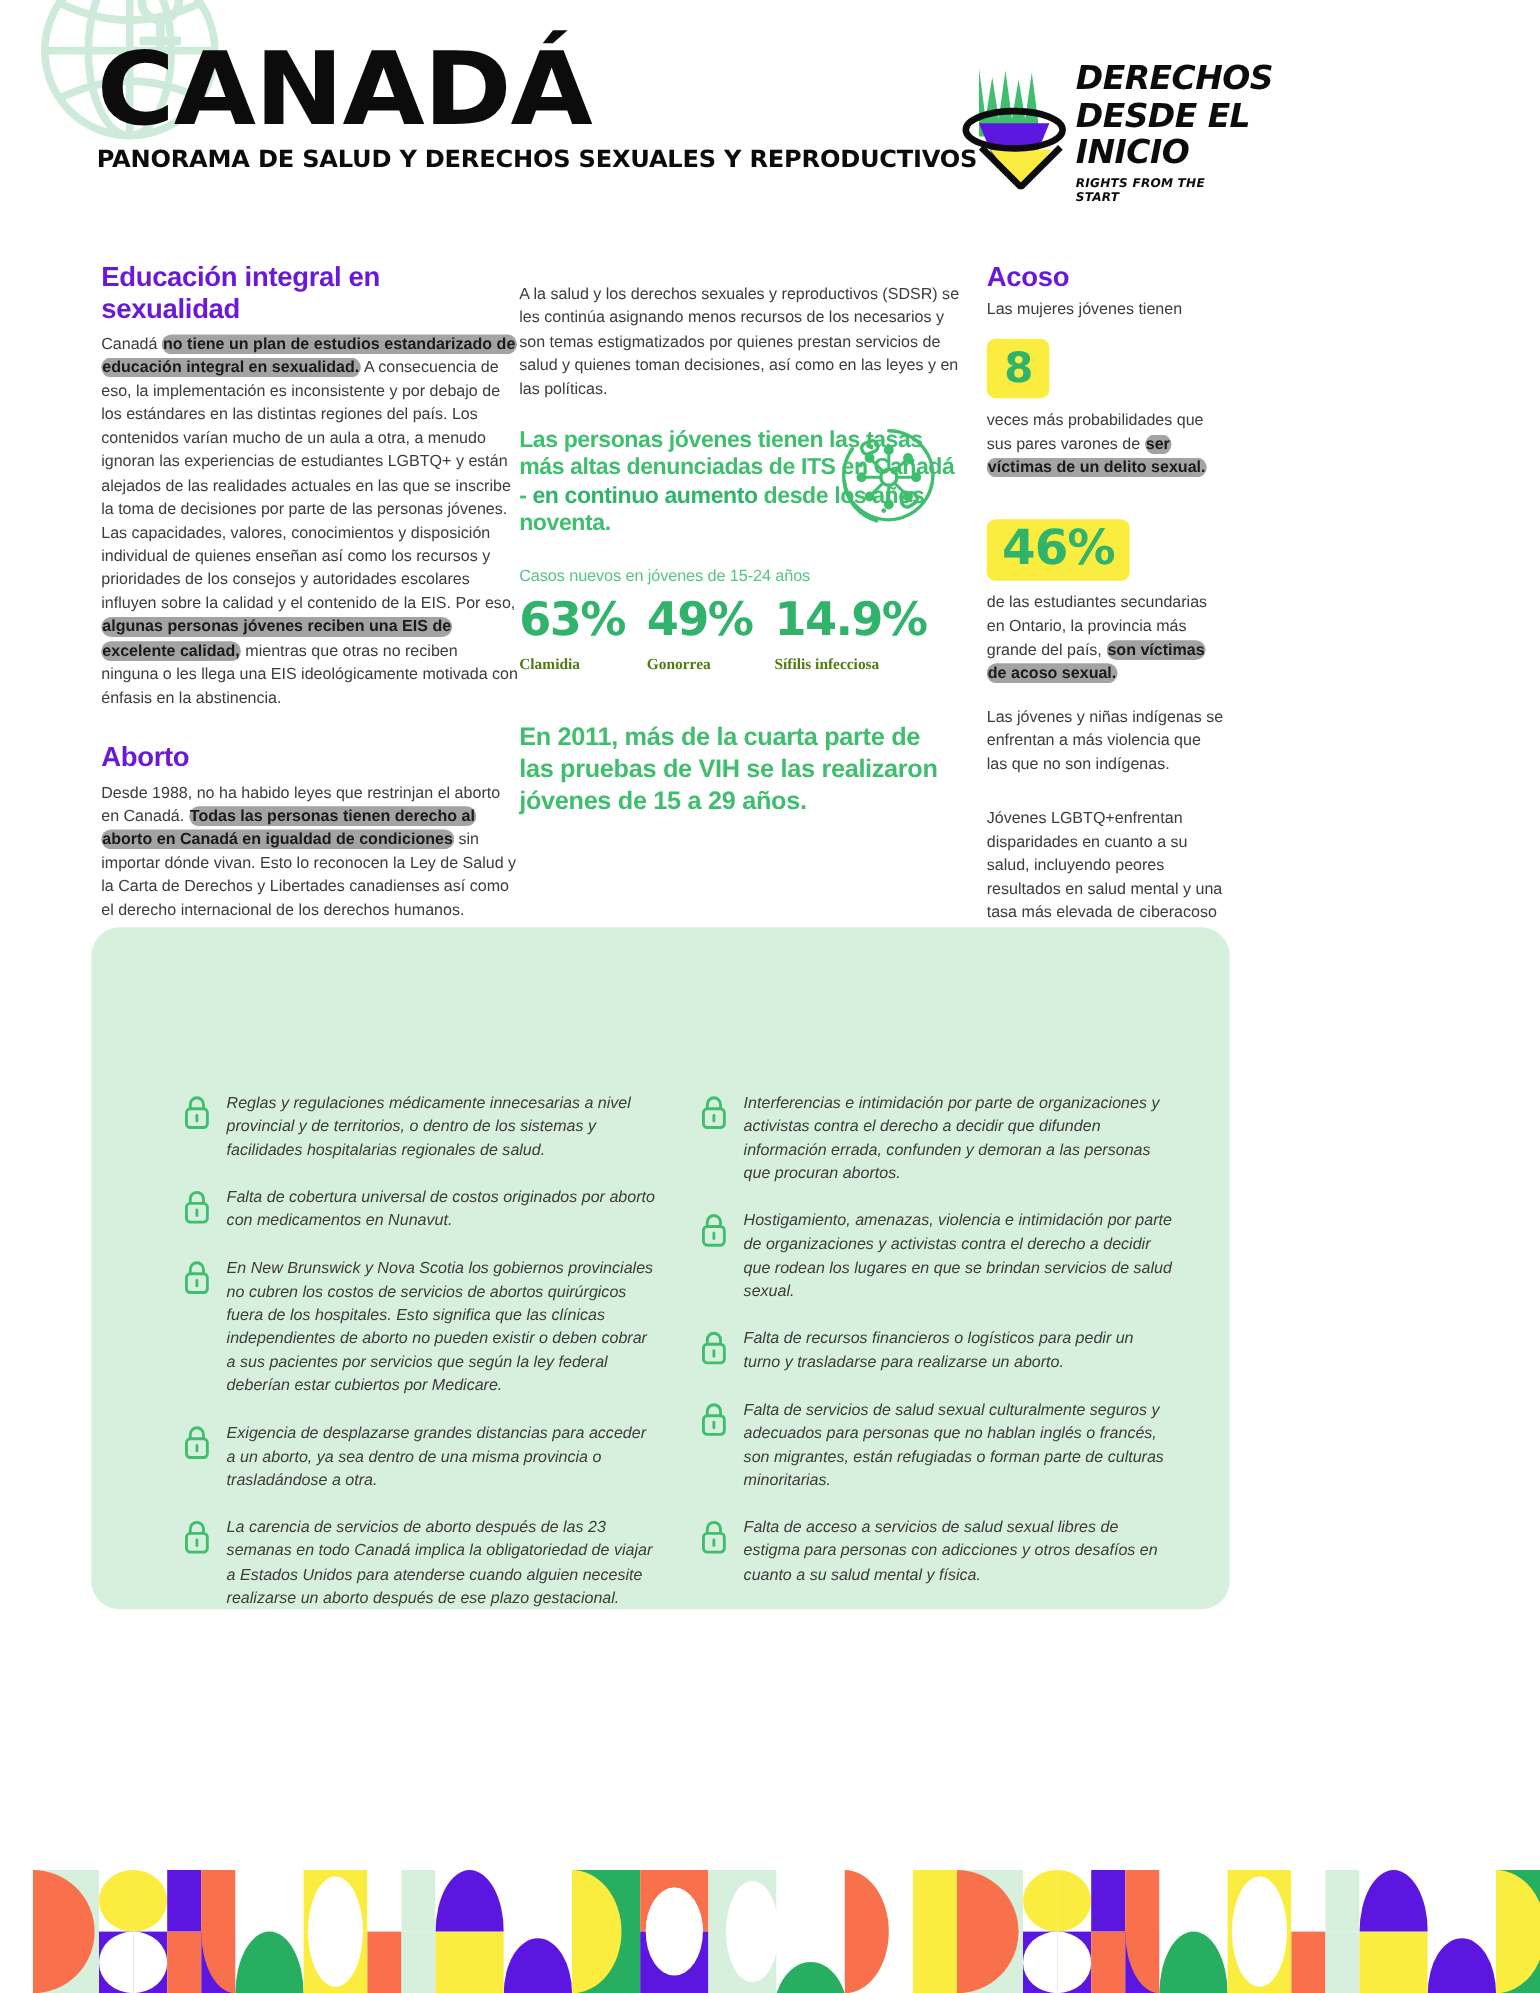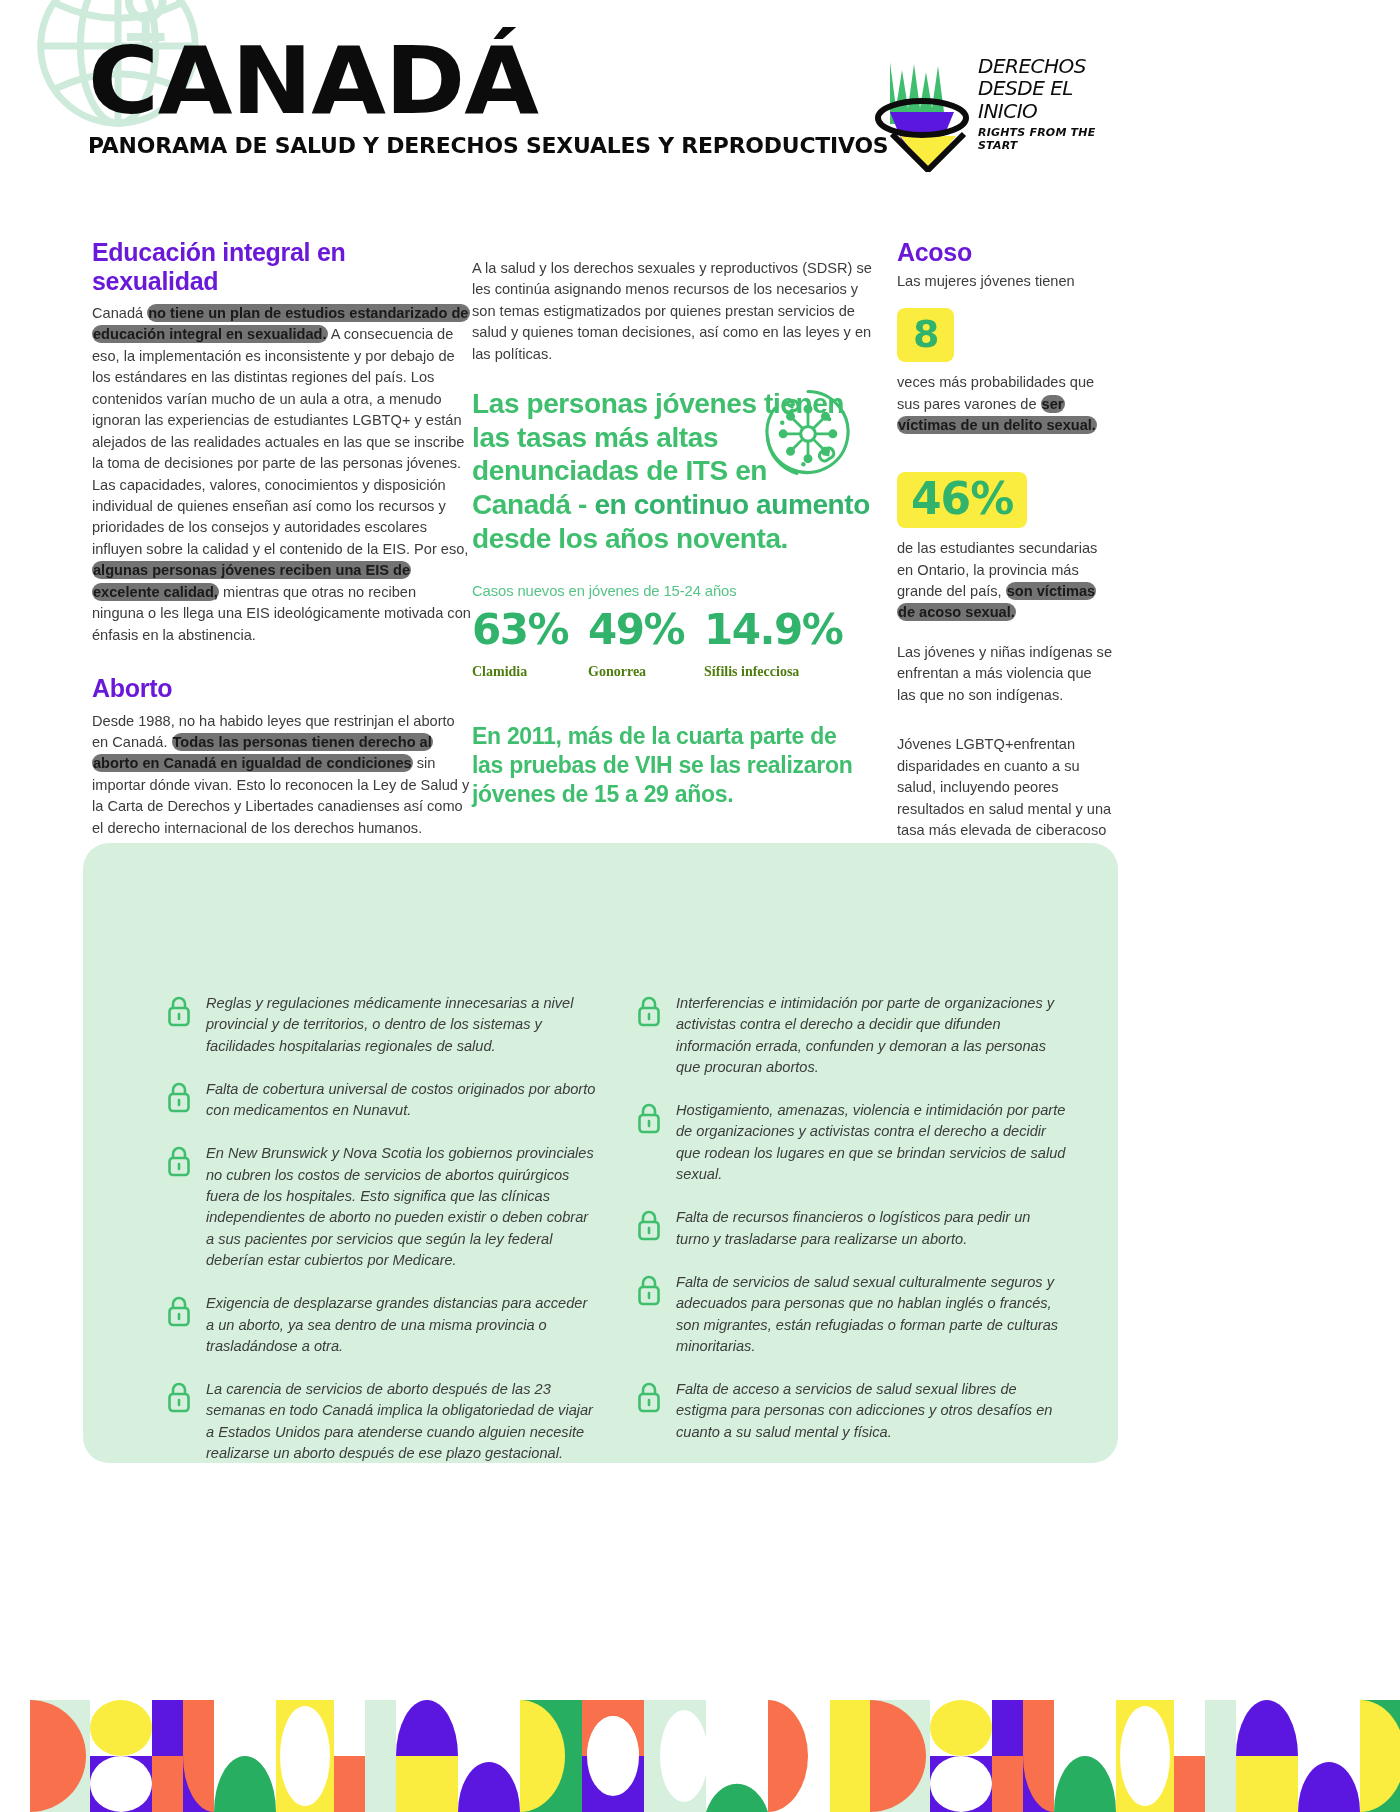--- a/index.html
+++ b/index.html
@@ -38,22 +38,22 @@
     color: #0c0c0c;
     margin-top: 8px;
     transform: scaleX(1.02);
     transform-origin: left center;
   }
   .logo-block { position: absolute; right: 270px; top: 50px; width: 260px; height: 125px; }
   .logo-mark { position: absolute; left: 0; top: 0; width: 104px; height: 122px; }
   .logo-text { position: absolute; left: 108px; top: 5px; width: 160px; }
   .logo-line {
     font-family: "DejaVu Sans", sans-serif;
-    font-weight: 400; font-style: italic;
-    font-size: 20px; line-height: 1.12; color: #0c0c0c;
+    font-weight: 700; font-style: italic;
+    font-size: 30px; line-height: 1.12; color: #0c0c0c;
     letter-spacing: -0.5px;
   }
   .logo-tag {
     font-family: "DejaVu Sans", sans-serif;
     font-weight: 700; font-style: italic;
     font-size: 11px; color: #0c0c0c; margin-top: 4px; letter-spacing: 0.2px;
   }
 
   
   .columns {
@@ -66,29 +66,29 @@
 
   h2.sec {
     font-size: 25px; font-weight: 700; color: #6b19d9;
     line-height: 1.14; margin-bottom: 8px; letter-spacing: -0.3px;
   }
   p.body {
     font-size: 14.6px; line-height: 1.47; color: #3c3c3b;
     margin-bottom: 11px;
   }
   .hl {
-    background: #737373; font-weight: 700; color: #1a1a1a;
+    background: #a3a3a3; font-weight: 700; color: #1a1a1a;
     padding: 1px 1px; border-radius: 9px;
     box-decoration-break: clone; -webkit-box-decoration-break: clone;
   }
 
   
   .mid-intro { margin-top: 20px; }
   .mid-big {
-    font-size: 28px; font-weight: 700; color: #3fbf6e;
+    font-size: 21px; font-weight: 700; color: #3fbf6e;
     line-height: 1.2; letter-spacing: -0.4px; margin-top: 22px;
     position: relative; z-index: 2;
   }
   .mid-big b { font-weight: 900; color: #31b36b; }
   .its-icon { position: absolute; right: 18px; top: 148px; width: 92px; height: 92px; }
   .casos-label {
     font-size: 14.8px; color: #56c487; margin-top: 28px; letter-spacing: -0.1px;
   }
   .stats-row { display: flex; gap: 20px; margin-top: 10px; align-items: flex-start; }
   .stat-num {

